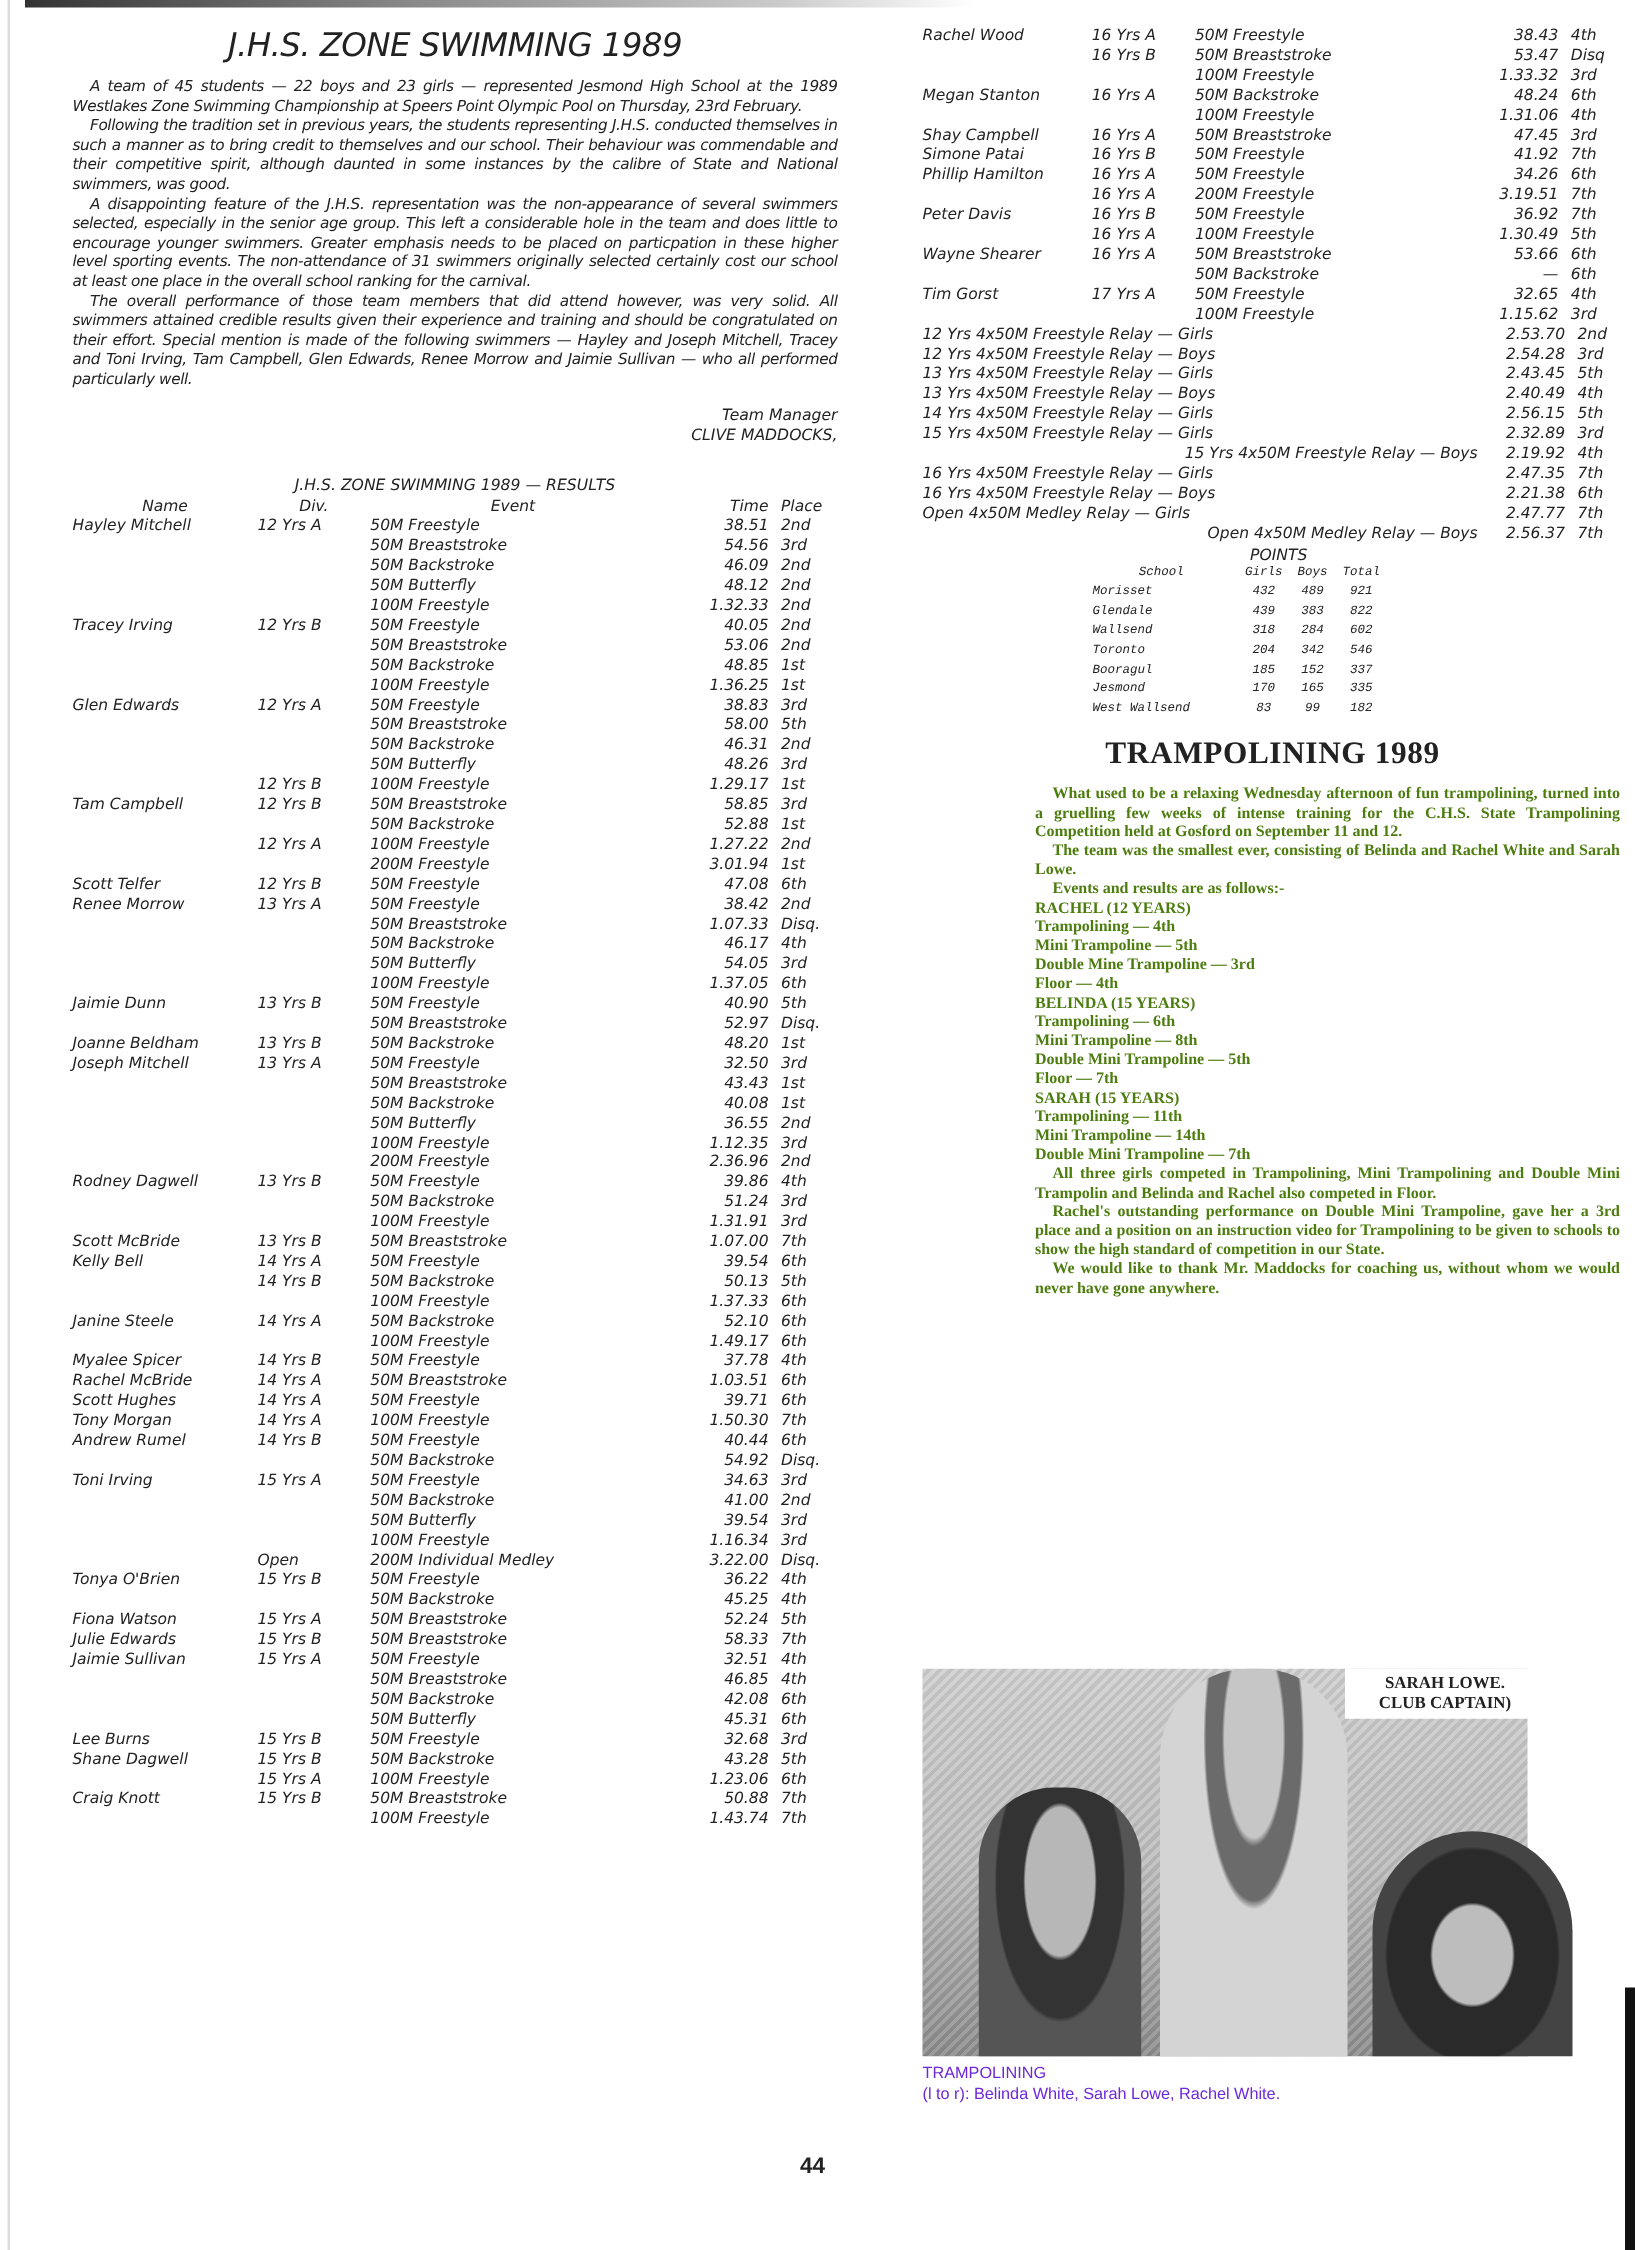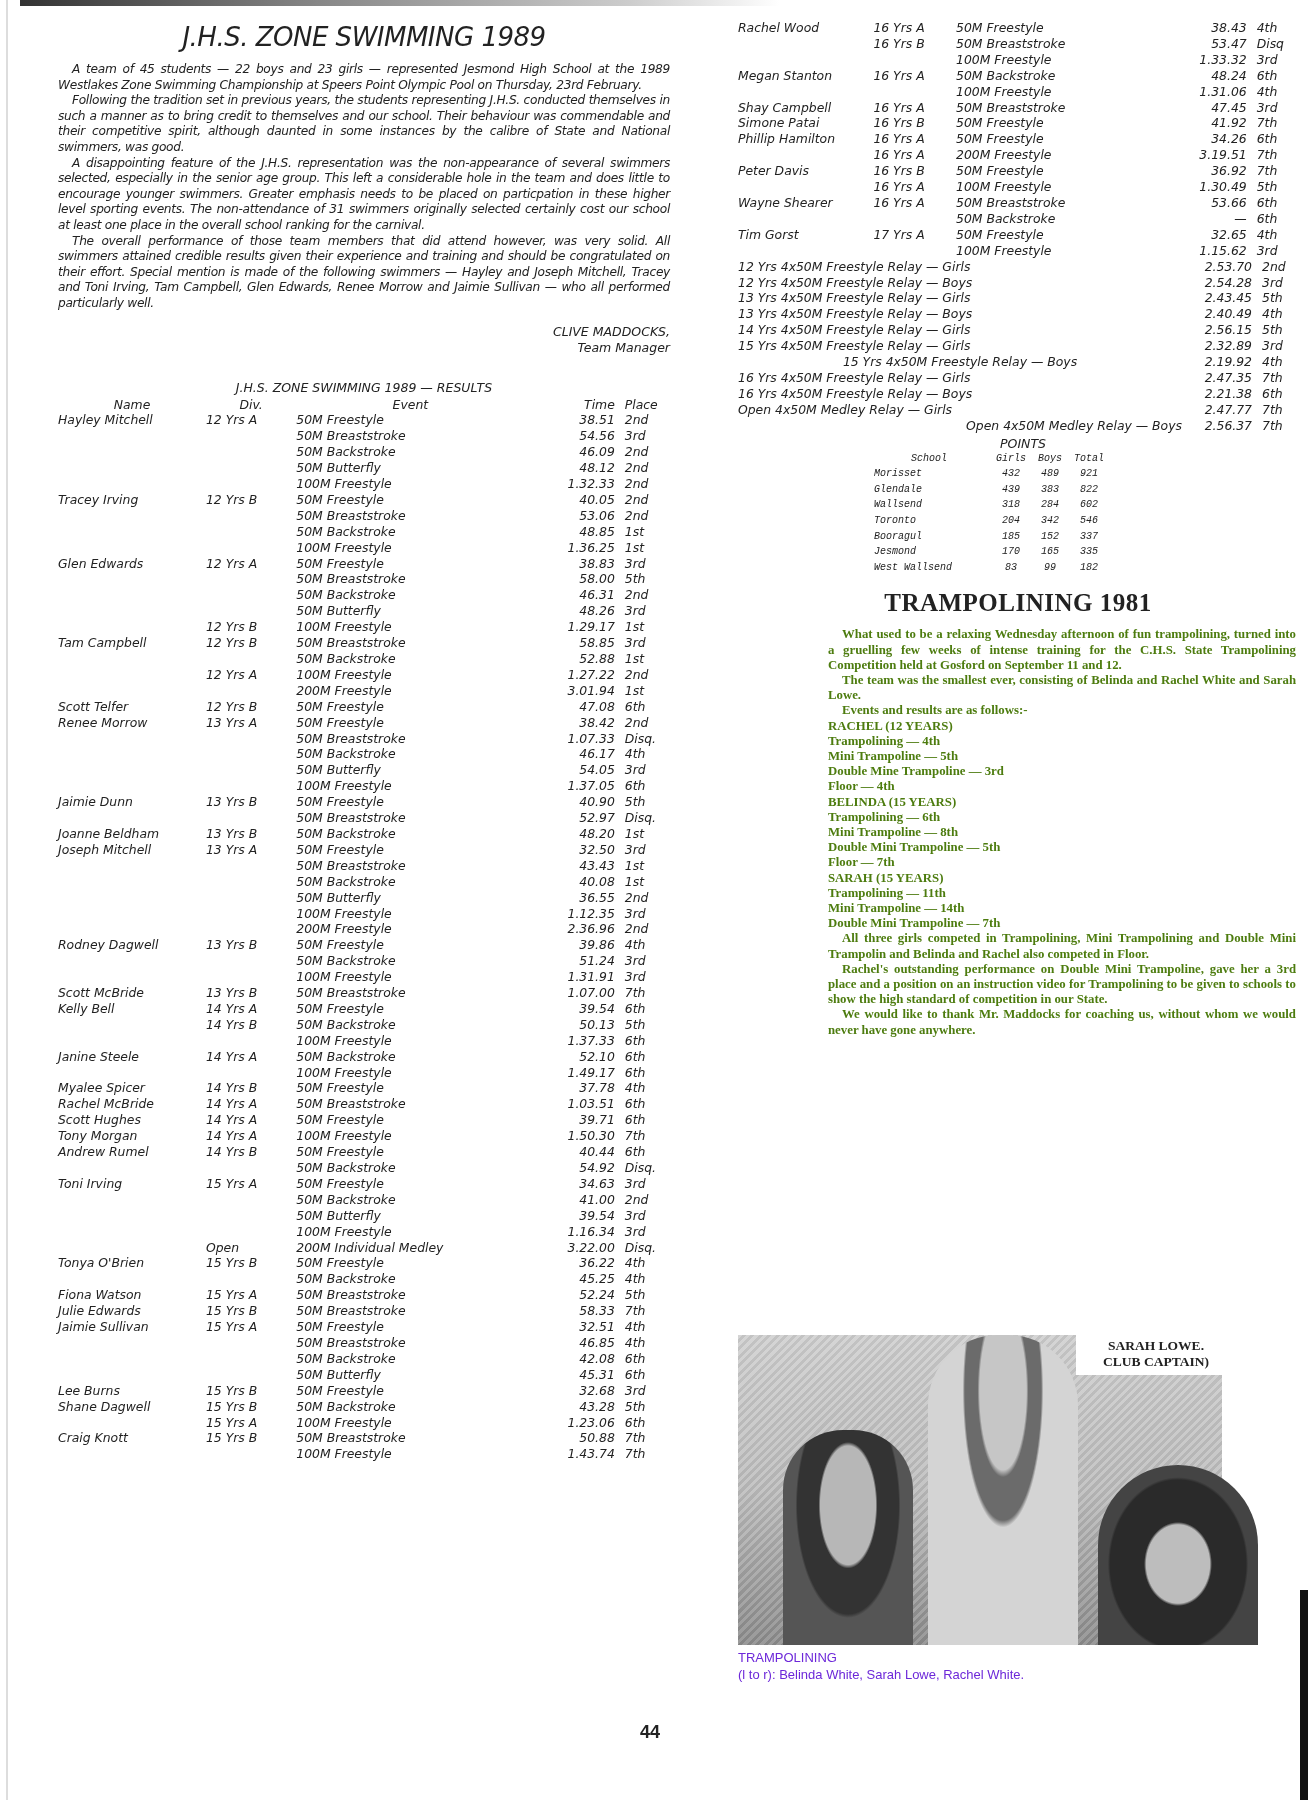--- a/index.html
+++ b/index.html
@@ -55,22 +55,22 @@
 
 <div class="col-left">
   <h1 class="title">J.H.S. ZONE SWIMMING 1989</h1>
   <div class="intro it">
     <p>A team of 45 students — 22 boys and 23 girls — represented Jesmond High School at the 1989 Westlakes Zone Swimming Championship at Speers Point Olympic Pool on Thursday, 23rd February.</p>
     <p>Following the tradition set in previous years, the students representing J.H.S. conducted themselves in such a manner as to bring credit to themselves and our school. Their behaviour was commendable and their competitive spirit, although daunted in some instances by the calibre of State and National swimmers, was good.</p>
     <p>A disappointing feature of the J.H.S. representation was the non-appearance of several swimmers selected, especially in the senior age group. This left a considerable hole in the team and does little to encourage younger swimmers. Greater emphasis needs to be placed on particpation in these higher level sporting events. The non-attendance of 31 swimmers originally selected certainly cost our school at least one place in the overall school ranking for the carnival.</p>
     <p>The overall performance of those team members that did attend however, was very solid. All swimmers attained credible results given their experience and training and should be congratulated on their effort. Special mention is made of the following swimmers — Hayley and Joseph Mitchell, Tracey and Toni Irving, Tam Campbell, Glen Edwards, Renee Morrow and Jaimie Sullivan — who all performed particularly well.</p>
   </div>
   <div class="sign it">
+    <div>Team Manager</div>
     <div>CLIVE MADDOCKS,</div>
-    <div>Team Manager</div>
   </div>
   <div class="res-title it">J.H.S. ZONE SWIMMING 1989 — RESULTS</div>
   <table class="results it">
     <thead>
       <tr>
         <th class="c-name">Name</th>
         <th class="c-div">Div.</th>
         <th class="c-evt">Event</th>
         <th class="c-time">Time</th>
         <th class="c-place">Place</th>
@@ -679,21 +679,21 @@
           <td class="" colspan="3" style="text-align: left; width: 372px;">14 Yrs 4x50M Freestyle Relay — Girls</td>
           <td class="c-time">2.56.15</td>
           <td class="c-place">5th</td>
         </tr>
         <tr>
           <td class="" colspan="3" style="text-align: left; width: 372px;">15 Yrs 4x50M Freestyle Relay — Girls</td>
           <td class="c-time">2.32.89</td>
           <td class="c-place">3rd</td>
         </tr>
         <tr>
-          <td class="" colspan="3" style="text-align: center; width: 372px;">15 Yrs 4x50M Freestyle Relay — Boys</td>
+          <td class="" colspan="3" style="text-align: right; width: 372px;">15 Yrs 4x50M Freestyle Relay — Boys</td>
           <td class="c-time">2.19.92</td>
           <td class="c-place">4th</td>
         </tr>
         <tr>
           <td class="" colspan="3" style="text-align: left; width: 372px;">16 Yrs 4x50M Freestyle Relay — Girls</td>
           <td class="c-time">2.47.35</td>
           <td class="c-place">7th</td>
         </tr>
         <tr>
           <td class="" colspan="3" style="text-align: left; width: 372px;">16 Yrs 4x50M Freestyle Relay — Boys</td>
@@ -761,21 +761,21 @@
         </tr>
         <tr>
           <td class="sch">West Wallsend</td>
           <td class="">83</td>
           <td class="">99</td>
           <td class="">182</td>
         </tr>
       </tbody>
   </table>
 
-  <h2 class="tramp">TRAMPOLINING 1981</h2>
+  <h2 class="tramp">TRAMPOLINING 1989</h2>
   <div class="tramp-body">
     <p>What used to be a relaxing Wednesday afternoon of fun trampolining, turned into a gruelling few weeks of intense training for the C.H.S. State Trampolining Competition held at Gosford on September 11 and 12.</p>
     <p>The team was the smallest ever, consisting of Belinda and Rachel White and Sarah Lowe.</p>
     <p>Events and results are as follows:-</p>
     <div id="tramp-lines">
         <div class="ln">RACHEL (12 YEARS)</div>
         <div class="ln">Trampolining — 4th</div>
         <div class="ln">Mini Trampoline — 5th</div>
         <div class="ln">Double Mine Trampoline — 3rd</div>
         <div class="ln">Floor — 4th</div>

